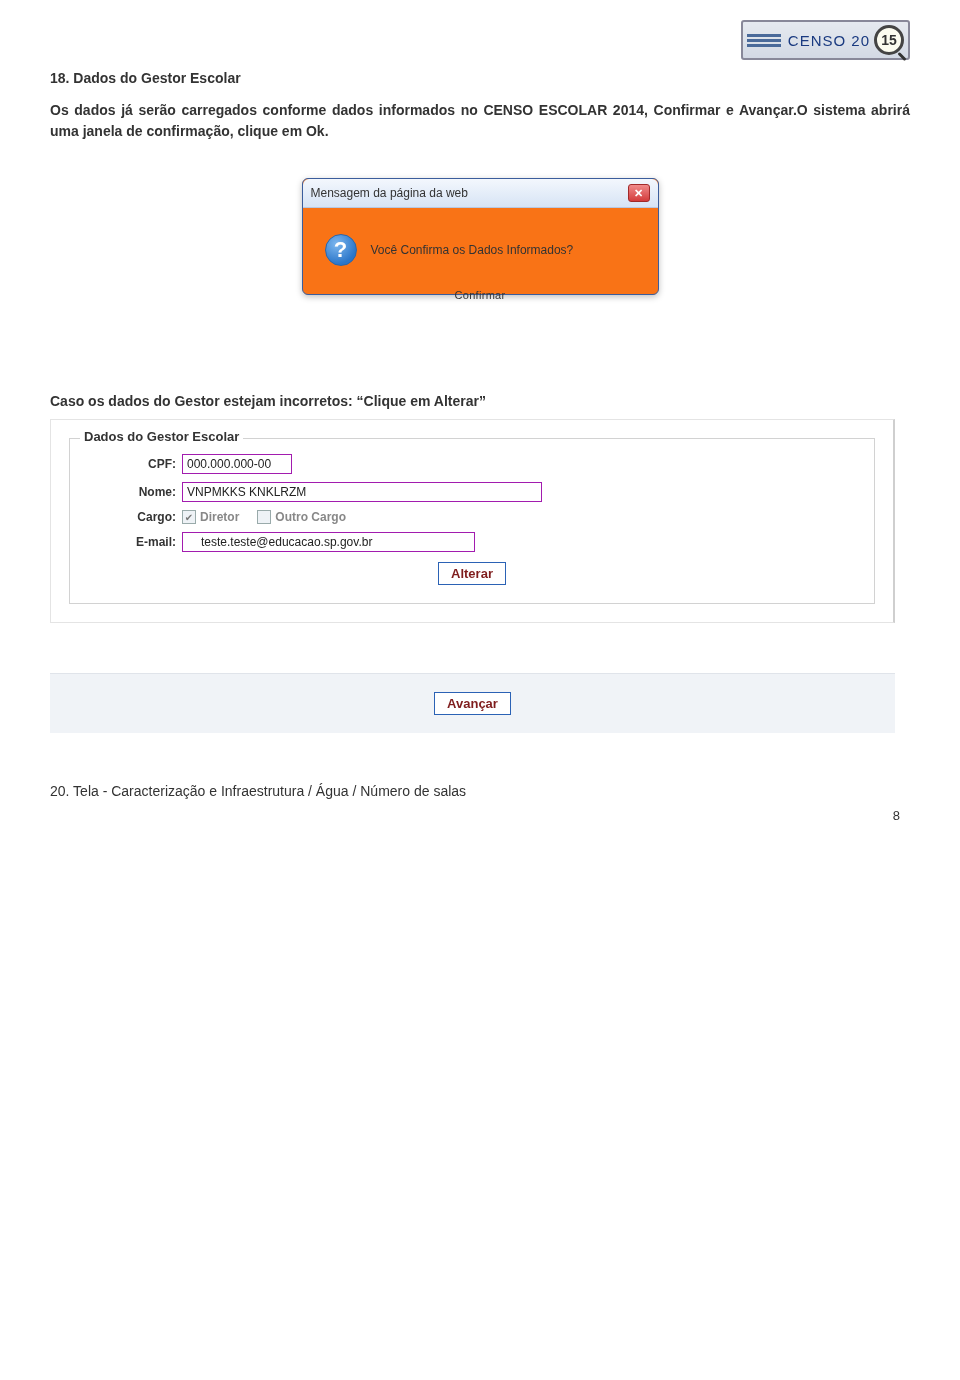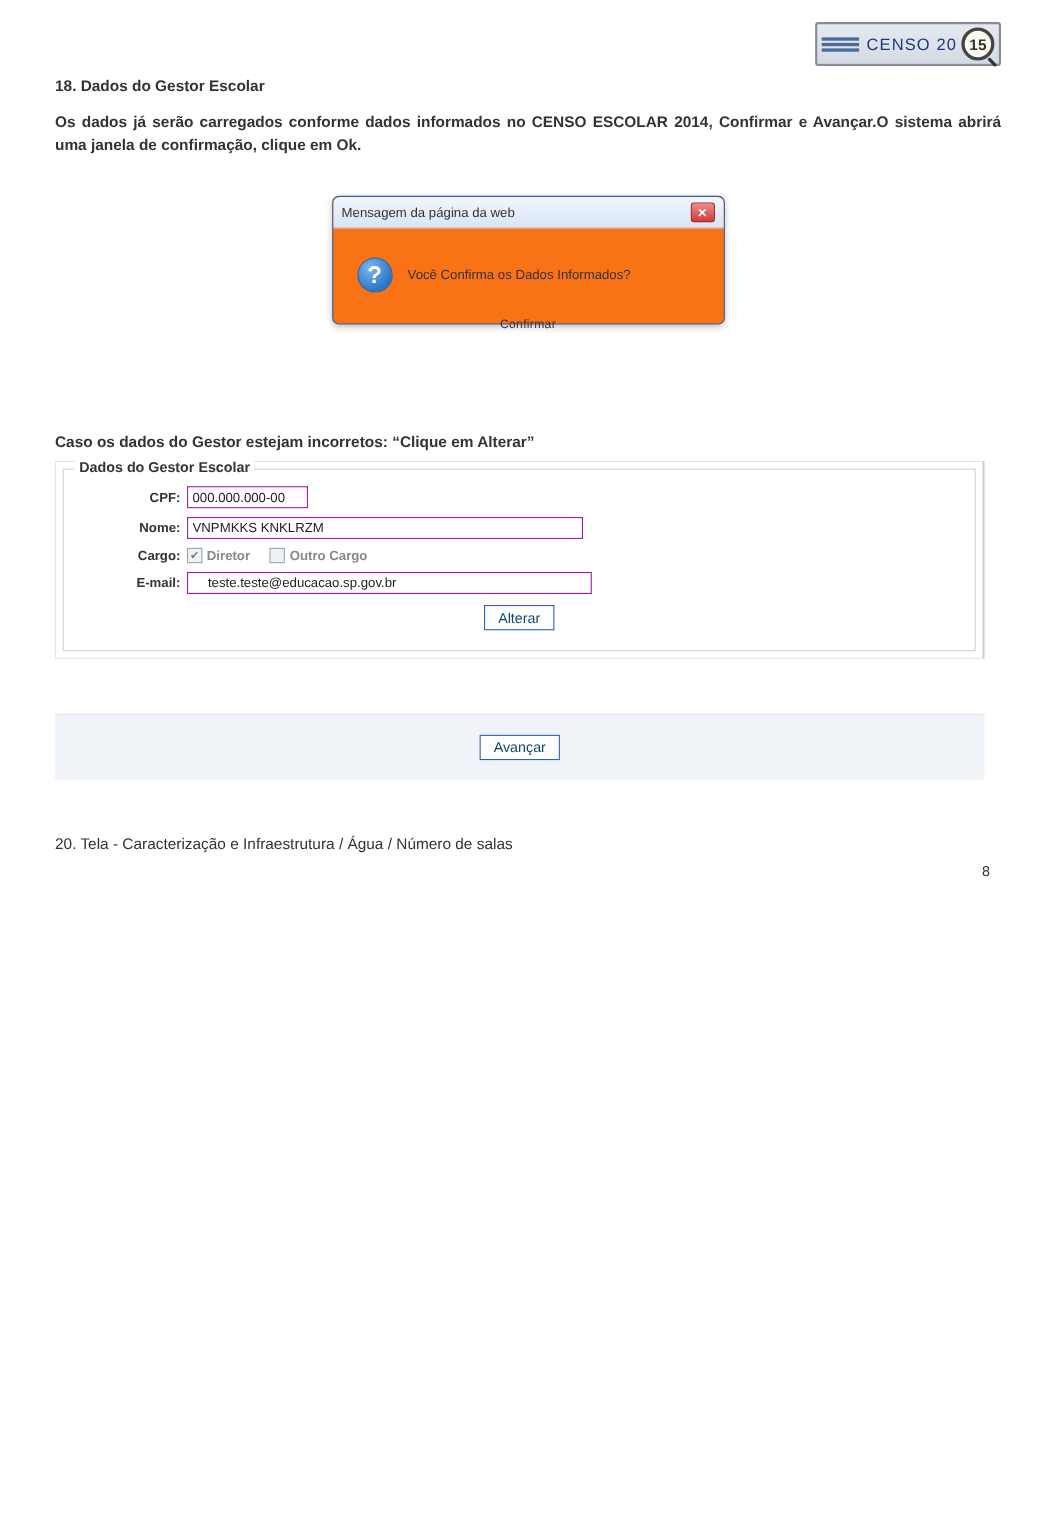--- a/index.html
+++ b/index.html
@@ -84,42 +84,42 @@
   .win-btn.primary { border:1px solid #3f76c7; box-shadow: 0 0 0 1px #a9c7ef inset; }
 
   .cropped-bar {
     text-align:center; margin-top:-4px; color:#333; font-size:11px; letter-spacing:0.3px; font-family:Arial;
     position:relative; top:-2px;
   }
 
   
   .panel-area { border:1px solid #e4e4e4; border-right:2px solid #cfcfcf; width: 845px;
     margin-bottom: 50px; position:relative; }
-  .fieldset { border:1px solid #d2d2d2; margin:6px; padding:14px 16px 18px 16px; }
+  .fieldset { border:1px solid #d2d2d2; margin:18px; padding:14px 16px 18px 16px; }
   .fieldset-title {
     position:relative; top:-24px; left:-6px; background:#fff;
     display:inline-block; padding:0 4px; font-weight:bold; font-size:13px;
   }
   .gestor-content { margin-top:-14px; }
   .frow { display:flex; align-items:center; margin-bottom:8px; font-size:12px; }
   .flabel { width:90px; text-align:right; font-weight:bold; margin-right:6px; font-size:12px; }
   .finput {
     border:1px solid #a21caf; padding:2px 4px; font-size:12px;
     background:#fff; font-family: Tahoma, Arial;
   }
   .finput[readonly] { background:#fff; color:#222; }
   .chk-wrap { display:flex; align-items:center; gap:18px; color:#777; }
   .chk-box {
     width:14px; height:14px; border:1px solid #9aa; background:#eef2f6;
     display:inline-flex; align-items:center; justify-content:center; font-size:10px; margin-right:4px;
   }
   .chk-label { color:#888; font-weight:bold; font-size:12px; }
   .blue-btn {
     display:inline-block; border:1px solid #2b62b5; padding:3px 12px;
-    color:#0c4a6e; font-weight:normal; font-size:13px;
+    color:#7f1d1d; font-weight:bold; font-size:13px;
     background:#fff; cursor:pointer; font-family:Arial;
   }
   .btn-row-center { text-align:center; margin-top:10px; }
   .avancar-row {
     background:#f0f3f7; padding:18px 4px; text-align:center; border-top:1px solid #e0e4ea;
     width:845px;
   }
   .bottom-avancar-wrap { margin-bottom: 50px; }
 
   .tela-line { font-size:14px; margin-top:4px; }
@@ -186,21 +186,21 @@
             <span class="chk-label">Diretor</span>
           </span>
           <span style="display:flex;align-items:center;">
             <span class="chk-box"></span>
             <span class="chk-label">Outro Cargo</span>
           </span>
         </span>
       </div>
       <div class="frow">
         <span class="flabel">E-mail:</span>
-        <input class="finput" style="width: 368px; padding-left: 18px;" readonly="" value="teste.teste@educacao.sp.gov.br">
+        <input class="finput" style="width: 293px; padding-left: 18px;" readonly="" value="teste.teste@educacao.sp.gov.br">
       </div>
       <div class="btn-row-center">
         <span class="blue-btn">Alterar</span>
       </div>
     </div>
   </div>
 </div>
 
 <div class="bottom-avancar-wrap">
   <div class="avancar-row">

